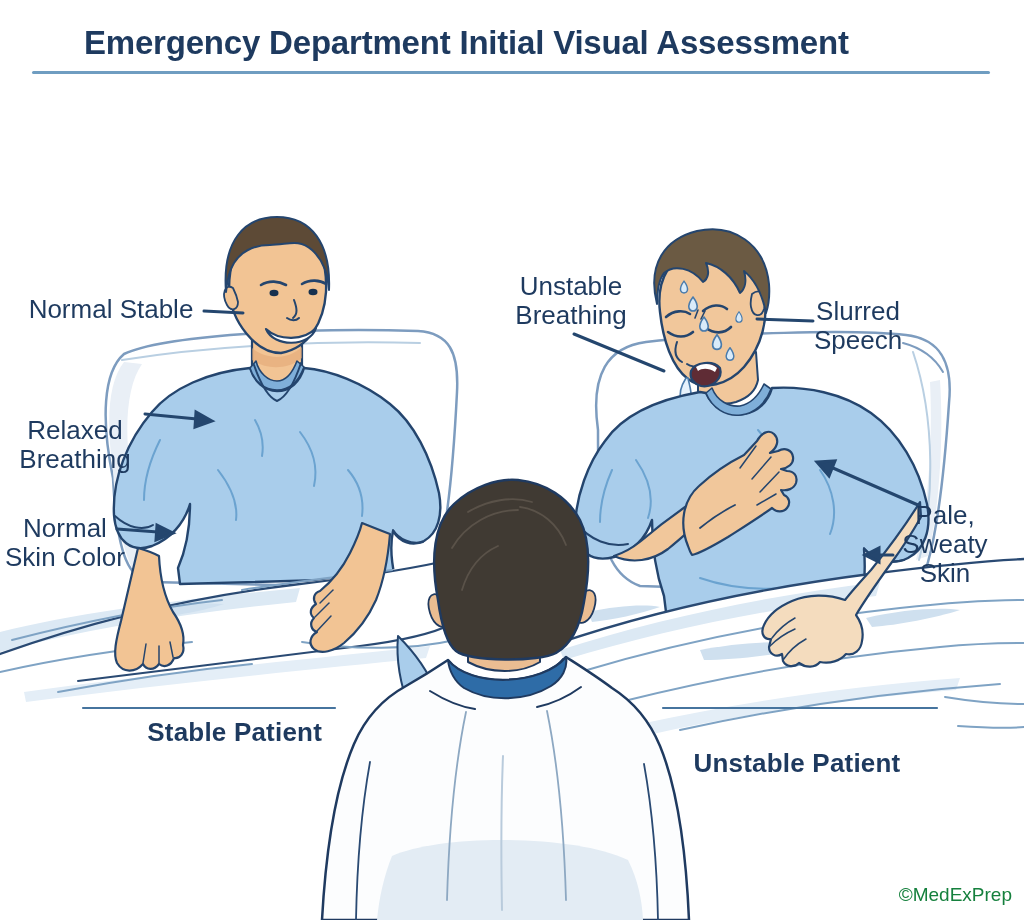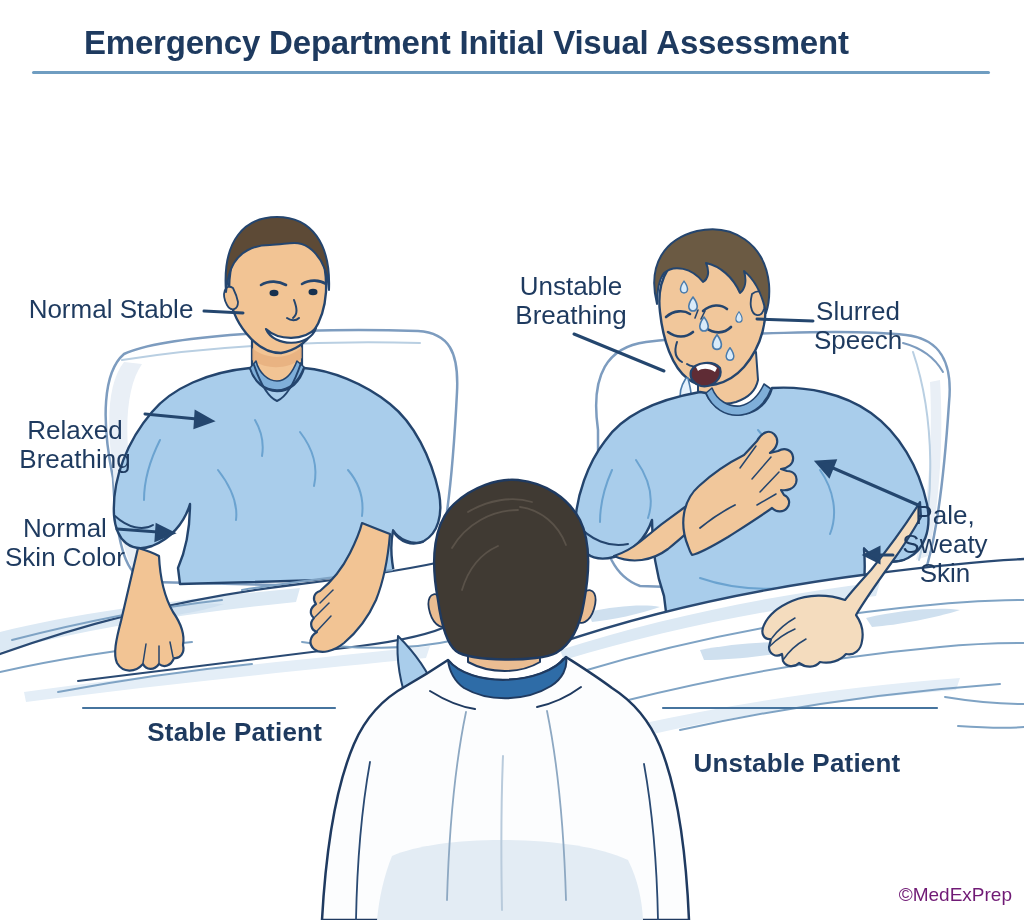--- a/index.html
+++ b/index.html
@@ -14,21 +14,21 @@
   .callout{font-size:26px;font-weight:500;line-height:1.12;text-align:center;}
   #lbl-normal-speech{left:11px;top:295px;width:200px;}
   #lbl-relaxed{left:0px;top:416px;width:150px;}
   #lbl-skin{left:-10px;top:514px;width:150px;}
   #lbl-labored{left:496px;top:272px;width:150px;}
   #lbl-slurred{left:783px;top:297px;width:150px;}
   #lbl-pale{left:870px;top:501px;width:150px;}
   .caption{font-size:26px;font-weight:700;text-align:center;letter-spacing:0.2px;}
   #cap-stable{left:72px;top:717px;width:250px;text-align:right;}
   #cap-unstable{left:672px;top:748px;width:250px;}
-  .watermark{left:848px;top:884px;width:164px;font-size:19px;font-weight:500;color:#701a75;text-align:right;white-space:nowrap;}
+  .watermark{left:848px;top:884px;width:164px;font-size:19px;font-weight:500;color:#15803d;text-align:right;white-space:nowrap;}
 </style>
 </head>
 <body>
 
 <div class="stage">
 
   <svg width="1024" height="920" viewBox="0 0 1024 920">
     <defs>
       <path id="sweatdrop" d="M 0,-7 C 3,-3 5,0 4,4 C 3,8 -3,8 -4,4 C -5,0 -3,-3 0,-7 Z"></path>
     </defs>

